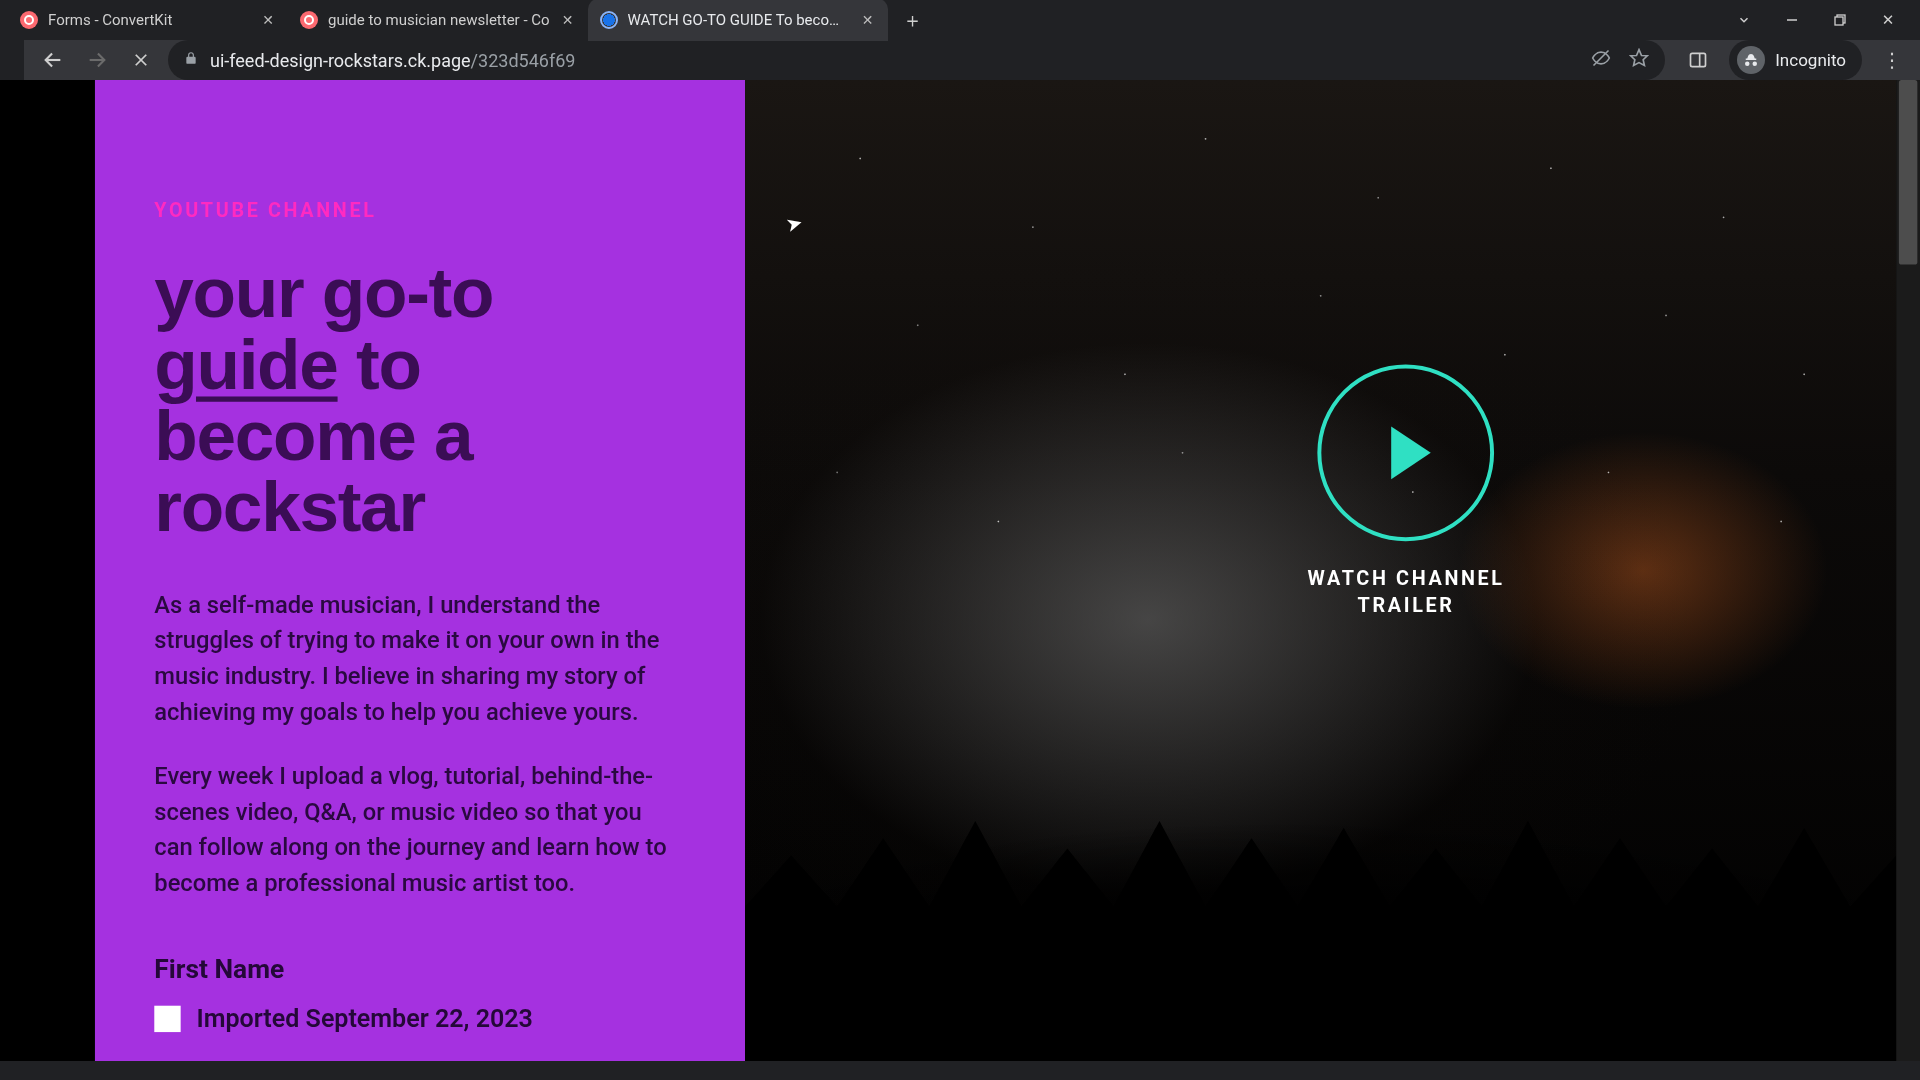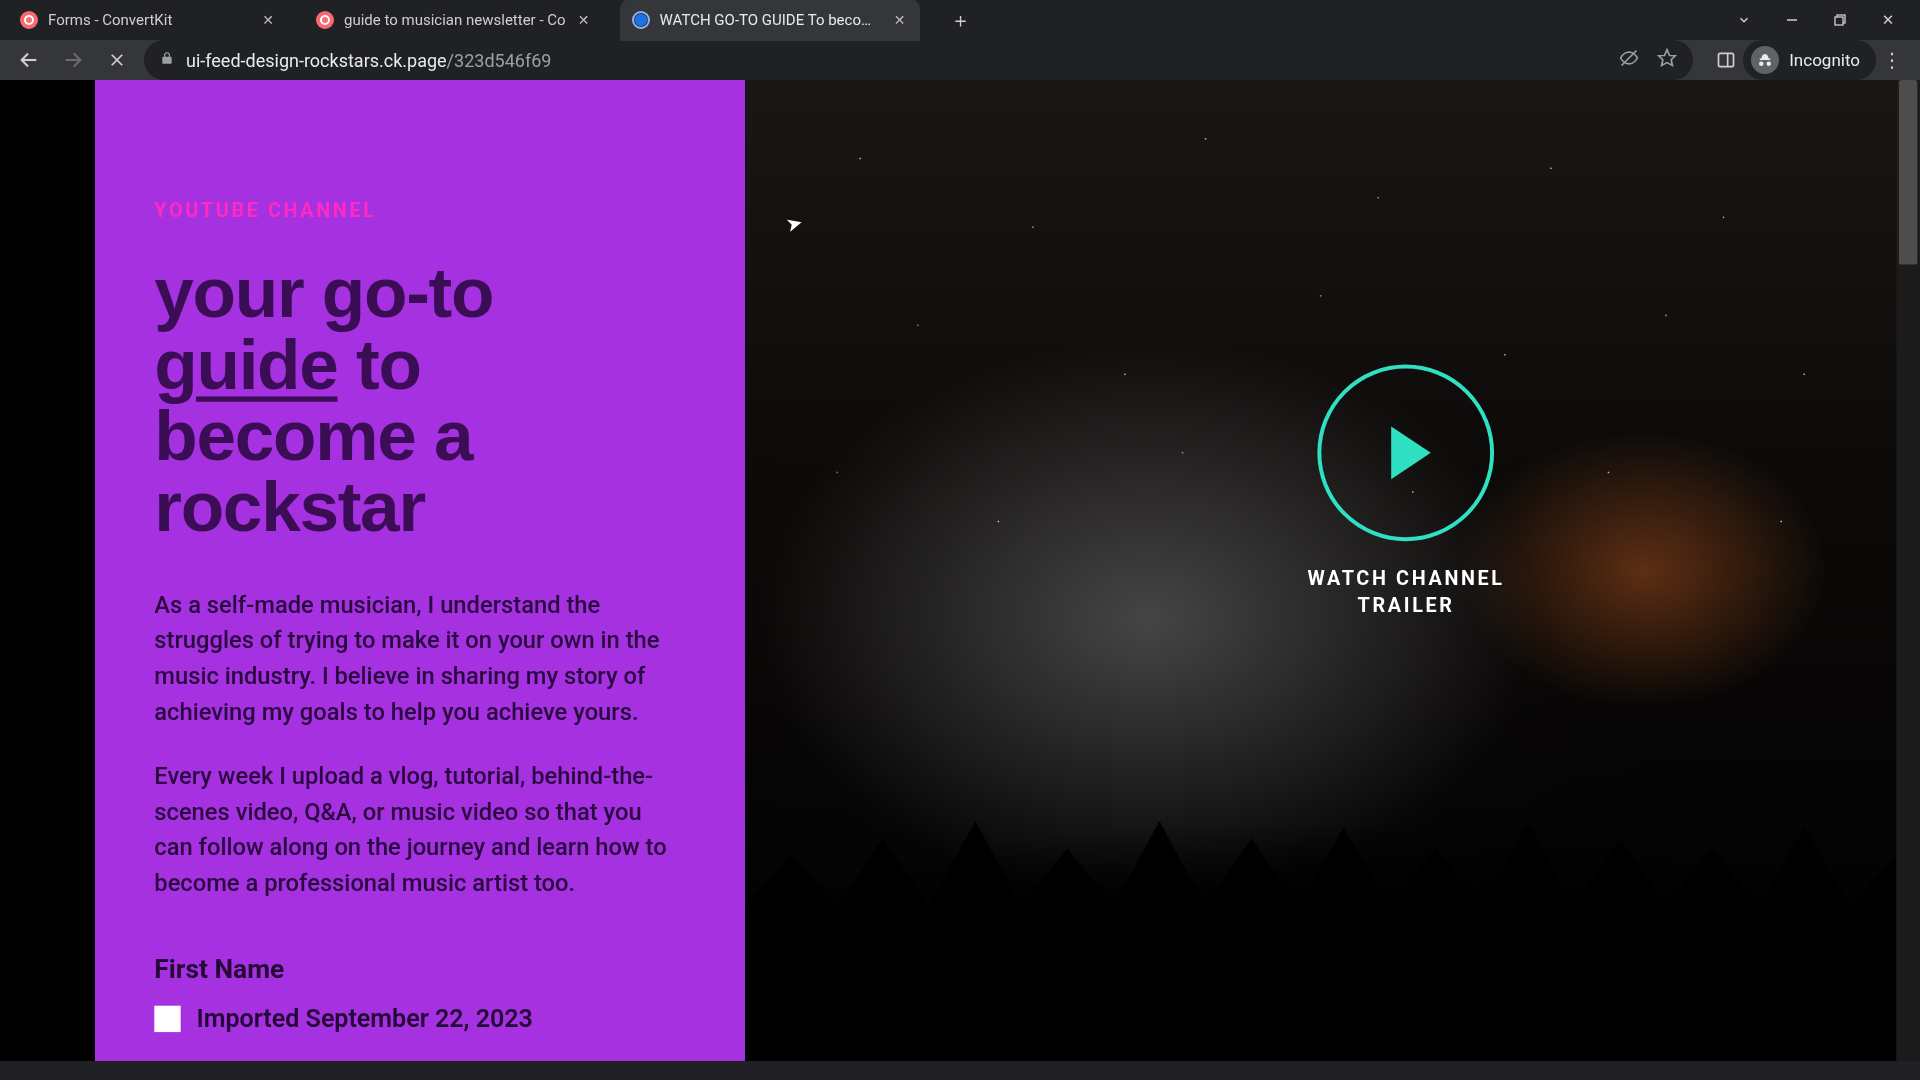--- a/index.html
+++ b/index.html
@@ -13,21 +13,21 @@
     position: relative;
   }
 
   
   .chrome-top { background: #202124; }
   .tab-strip {
     display: flex;
     align-items: center;
     height: 40px;
     padding-left: 8px;
-    gap: 16px;
+    gap: 0;
   }
   .tab {
     display: flex;
     align-items: center;
     height: 42px;
     padding: 0 12px;
     min-width: 280px;
     max-width: 300px;
     border-radius: 10px 10px 0 0;
     color: #cfcfcf;
@@ -67,38 +67,39 @@
   .window-controls {
     margin-left: auto; display: flex; gap: 28px; padding-right: 22px;
     color: #cfcfcf; font-size: 15px;
   }
   .window-controls span { cursor: pointer; display:flex; align-items:center; justify-content:center; width:20px; height:20px; }
 
   .toolbar {
     display: flex; align-items: center; height: 40px;
     padding: 0 12px; gap: 10px;
     background: #35363a;
+    margin-left: 24px;
   }
   .nav-btn {
     width: 34px; height: 34px; color: #cfcfcf;
     display: flex; align-items: center; justify-content: center;
     cursor: pointer; border-radius: 50%;
   }
   .nav-btn.disabled { color: #6b6b6b; cursor: default; }
   .addr-bar {
     flex: 1; height: 40px; background: #202124; border-radius: 20px;
     display: flex; align-items: center; padding: 0 16px; gap: 12px;
     color: #cfcfcf; font-size: 18px;
   }
   .addr-bar .lock-ic { color: #9aa0a6; font-size: 15px; }
   .addr-bar .url { flex:1; white-space: nowrap; }
   .addr-bar .url .domain { color: #e8eaed; }
   .addr-bar .url .path { color: #9aa0a6; }
   .addr-right { display:flex; align-items:center; gap:18px; color:#9aa0a6; }
-  .right-cluster { display:flex; align-items:center; padding-left:6px; }
+  .right-cluster { display:flex; align-items:center; gap:14px; padding-left:6px; }
   .incognito-pill {
     display:flex; align-items:center; gap:10px;
     background:#202124; border-radius:22px; padding:6px 16px 6px 8px;
     color:#e8eaed; font-size:17px;
   }
   .incog-ic {
     width:28px; height:28px; border-radius:50%; background:#5f6368;
     display:flex; align-items:center; justify-content:center;
   }
   .kebab { color:#cfcfcf; font-size:20px; cursor:pointer; padding:0 6px; }

